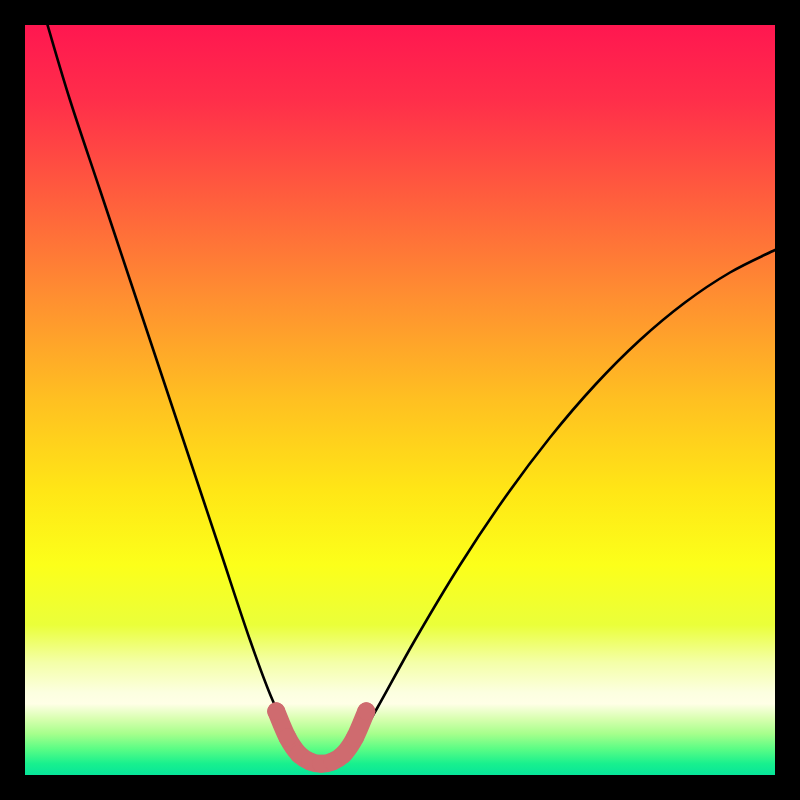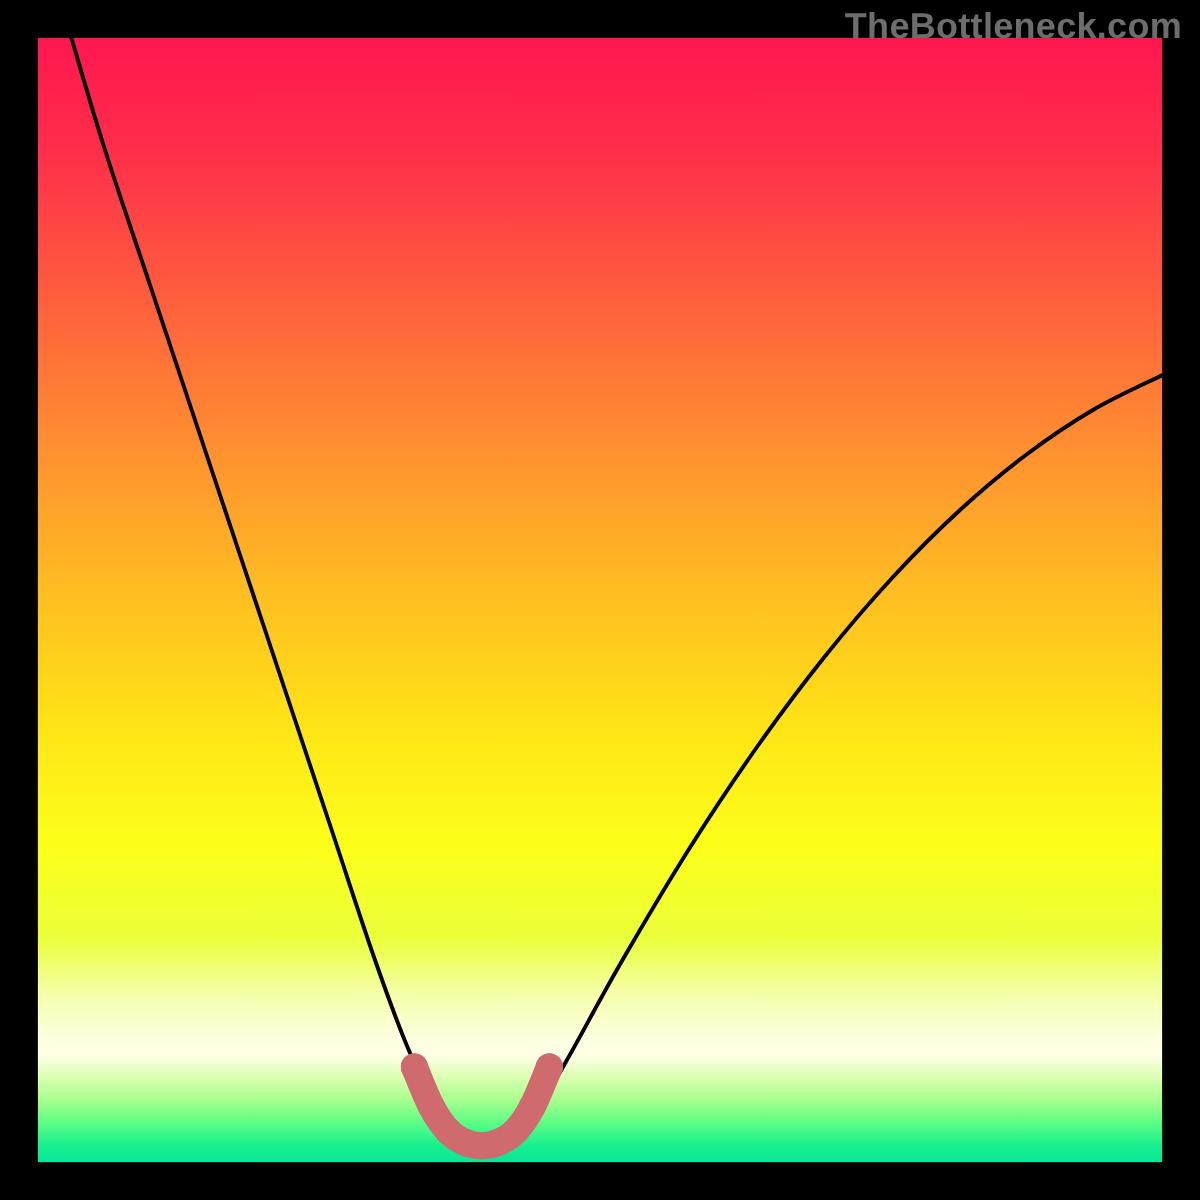--- a/index.html
+++ b/index.html
@@ -86,14 +86,13 @@
           <circle cx="285.00" cy="736.50" r="9" fill="#cf6b6f"></circle>
           <circle cx="296.25" cy="738.75" r="9" fill="#cf6b6f"></circle>
           <circle cx="307.50" cy="736.50" r="9" fill="#cf6b6f"></circle>
           <circle cx="318.75" cy="729.00" r="9" fill="#cf6b6f"></circle>
           <circle cx="330.00" cy="712.50" r="9" fill="#cf6b6f"></circle>
           <circle cx="341.25" cy="686.25" r="9" fill="#cf6b6f"></circle>
         </g>
     </svg>
   </div>
 
-  <div class="watermark">TheBottleneck.com</div>
 </div>
 
 </body></html>

